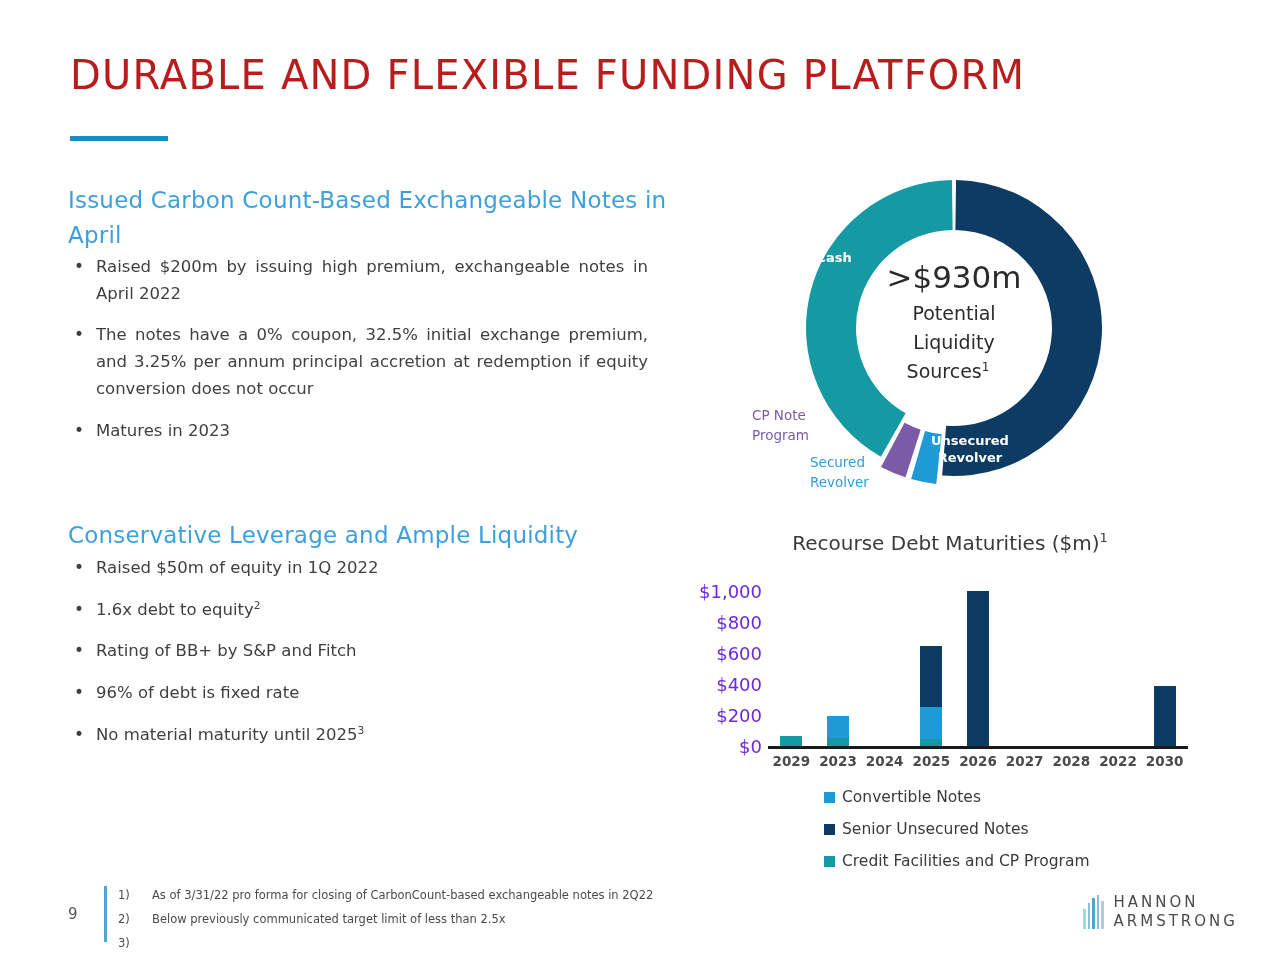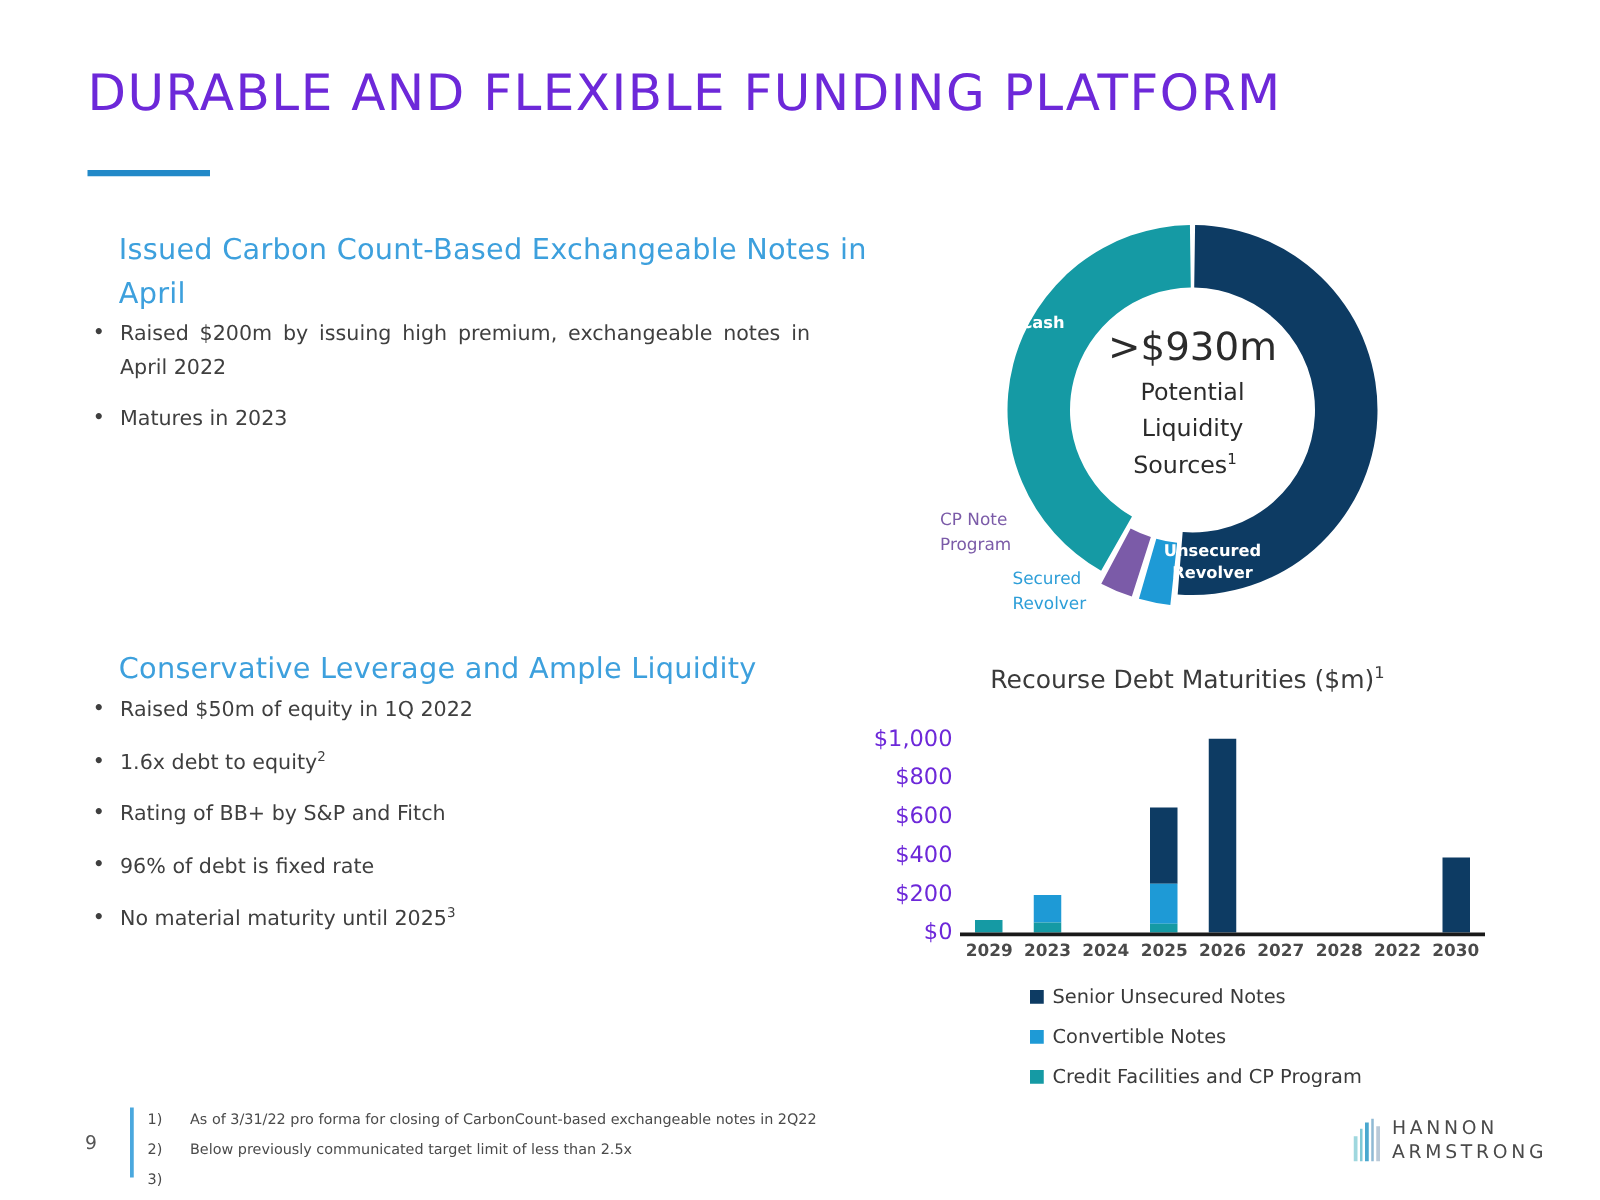--- a/index.html
+++ b/index.html
@@ -17,21 +17,21 @@
   }
 
   
   #slide-title {
     position: absolute;
     left: 70px;
     top: 52px;
     font-size: 40px;
     letter-spacing: 1.2px;
     font-weight: 400;
-    color: #6d28d9;
+    color: #b91c1c;
     font-family: "DejaVu Sans", sans-serif;
     white-space: nowrap;
     text-align: right;
   }
   #title-rule {
     position: absolute;
     left: 70px;
     top: 136px;
     width: 98px;
     height: 5px;
@@ -40,21 +40,20 @@
 
   
   .section-head {
     position: absolute;
     font-size: 23px;
     color: #3da0dd;
     font-family: "DejaVu Sans", sans-serif;
     font-weight: 400;
     line-height: 1.5;
     letter-spacing: .2px;
-    margin-left: 27px;
   }
   #head-notes { left: 68px; top: 183px; width: 600px; }
   #head-leverage { left: 68px; top: 518px; width: 600px; }
 
   .bullets {
     position: absolute;
     list-style: none;
     margin: 0;
     padding: 0;
   }
@@ -240,20 +239,21 @@
 </style>
 </head>
 <body>
 
 <div id="slide-title">DURABLE AND FLEXIBLE FUNDING PLATFORM</div>
 <div id="title-rule"></div>
 
 <div class="section-head" id="head-notes">Issued Carbon Count-Based Exchangeable Notes in April</div>
 <ul class="bullets" id="bullets-notes">
   <li class="justify">Raised $200m by issuing high premium, exchangeable notes in April 2022</li>
+  <li class="justify">The notes have a 0% coupon, 32.5% initial exchange premium, and 3.25% per annum principal accretion at redemption if equity conversion does not occur</li>
   <li>Matures in 2023</li>
 </ul>
 
 <div class="section-head" id="head-leverage">Conservative Leverage and Ample Liquidity</div>
 <ul class="bullets" id="bullets-leverage">
   <li><span>Raised $50m of equity in 1Q 2022</span><sup></sup></li>
   <li><span>1.6x debt to equity</span><sup>2</sup></li>
   <li><span>Rating of BB+ by S&amp;P and Fitch</span><sup></sup></li>
   <li><span>96% of debt is fixed rate</span><sup></sup></li>
   <li><span>No material maturity until 2025</span><sup>3</sup></li>
@@ -330,26 +330,26 @@
       <div class="xtick" style="left: 265px;">2026</div>
       <div class="xtick" style="left: 311.667px;">2027</div>
       <div class="xtick" style="left: 358.333px;">2028</div>
       <div class="xtick" style="left: 405px;">2022</div>
       <div class="xtick" style="left: 451.667px;">2030</div>
     </div>
 </div>
 
 <div id="bar-legend">
     <div class="legend-row">
+      <span class="legend-swatch" style="background: rgb(30, 154, 214);"></span>
+      <span>Convertible Notes</span>
+    </div>
+    <div class="legend-row">
       <span class="legend-swatch" style="background: rgb(13, 59, 99);"></span>
       <span>Senior Unsecured Notes</span>
-    </div>
-    <div class="legend-row">
-      <span class="legend-swatch" style="background: rgb(30, 154, 214);"></span>
-      <span>Convertible Notes</span>
     </div>
     <div class="legend-row">
       <span class="legend-swatch" style="background: rgb(21, 154, 164);"></span>
       <span>Credit Facilities and CP Program</span>
     </div>
   </div>
 
 <div id="page-number">9</div>
 <div id="footnote-bar"></div>
 <div id="footnotes">

